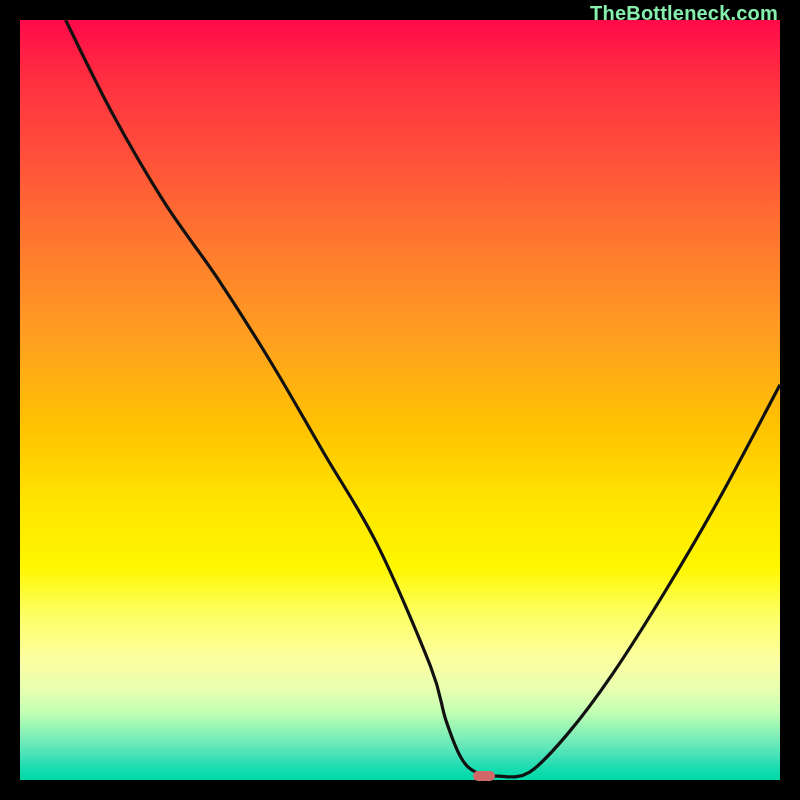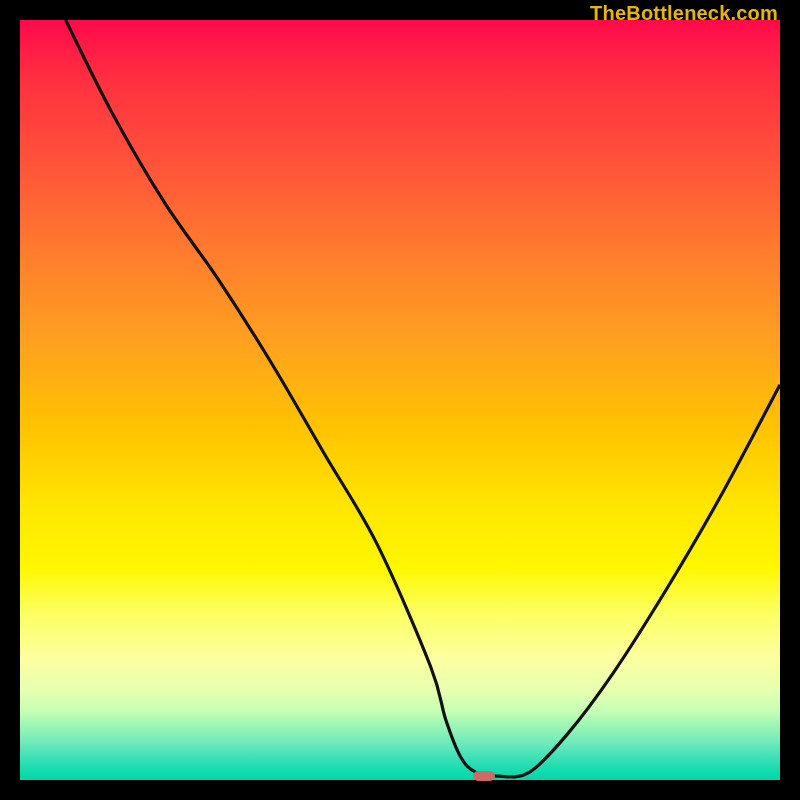--- a/index.html
+++ b/index.html
@@ -50,21 +50,21 @@
     border-radius: 5px;
     background: #d06868;
     transform: translate(-50%, -50%);
   }
   .watermark {
     position: absolute;
     top: 2px;
     right: 22px;
     font-size: 20px;
     font-weight: 600;
-    color: #eab308;
+    color: #86efac;
     letter-spacing: 0.2px;
   }
   svg.curve {
     position: absolute;
     left: 0;
     top: 0;
     width: 760px;
     height: 760px;
     overflow: visible;
   }

